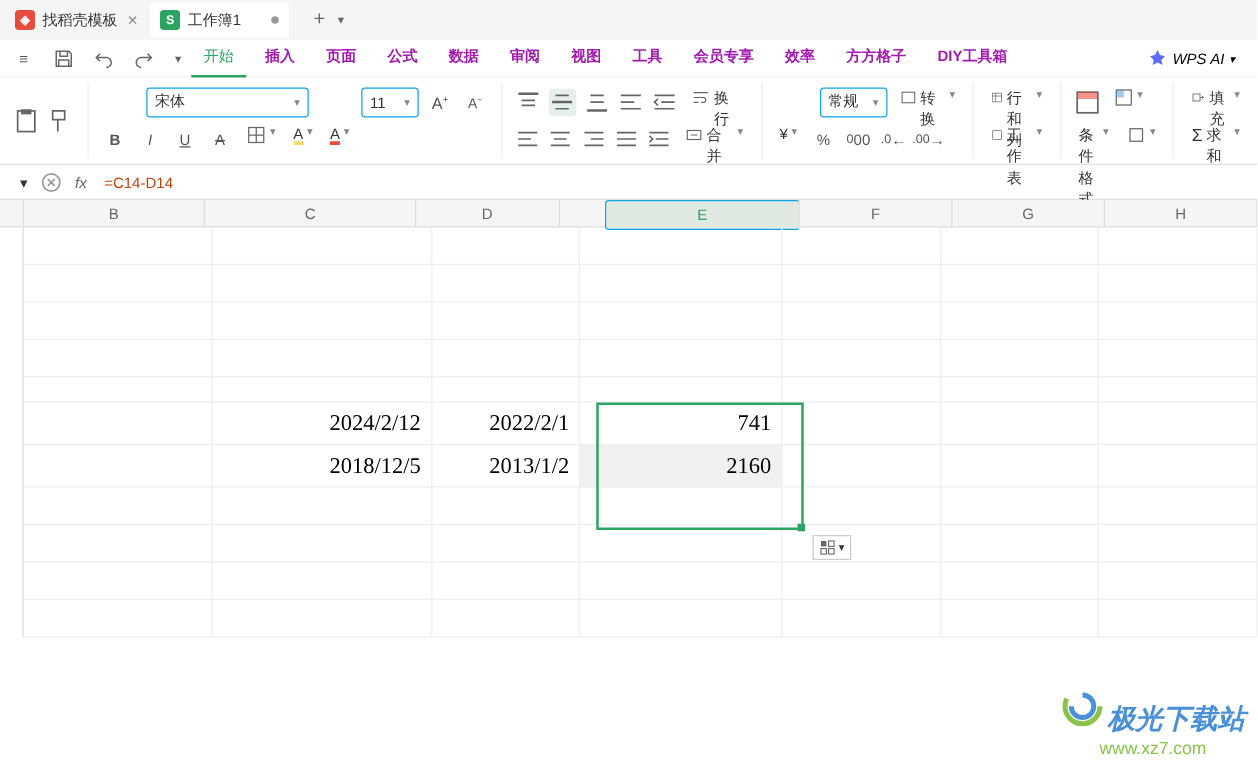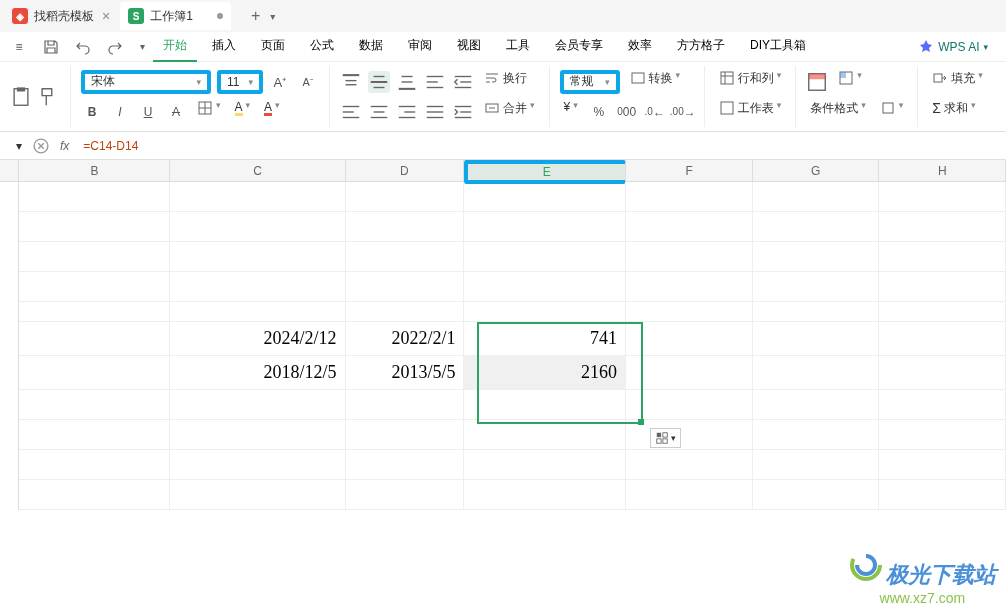--- a/index.html
+++ b/index.html
@@ -15,29 +15,29 @@
 .tab-close { margin-left: 8px; color: #888; font-size: 14px; }
 .tab-dot { margin-left: 24px; color: #888; width:6px; height:6px; background:#999; border-radius:50%; }
 .tab-add { margin-left: 12px; color: #666; font-size: 16px; padding: 0 6px; }
 .tab-dd { margin-left: 4px; color: #666; font-size: 10px; }
 
 
 .menu-bar { height: 30px; background: #fff; display: flex; align-items: center; padding: 0 8px; border-bottom: 1px solid #eee; }
 .menu-left { display: flex; align-items: center; gap: 10px; color: #666; }
 .menu-left svg, .menu-left span.ic { width: 16px; height: 16px; }
 .menu-tabs { display: flex; margin-left: 8px; gap: 5px; }
-.menu-tab { padding: 6px 10px; color: #000000; cursor: pointer; }
+.menu-tab { padding: 6px 10px; color: #a21caf; cursor: pointer; font-weight: bold; }
 .menu-tab.active { color: #2ba462; border-bottom: 2px solid #2ba462; font-weight: 500; }
-.menu-ai { margin-left: auto; display: flex; align-items: center; gap: 4px; color: #0f766e; font-weight: 500; padding-right: 10px; }
+.menu-ai { margin-left: auto; display: flex; align-items: center; gap: 4px; color: #000000; font-weight: 500; padding-right: 10px; font-style: italic; }
 
 
 .ribbon { height: 70px; background: #fff; display: flex; align-items: stretch; padding: 4px 0; border-bottom: 1px solid #e0e0e0; }
 .ribbon-group { border-right: 1px solid #eee; padding: 2px 10px; display: flex; flex-direction: column; justify-content: center; gap: 6px; }
 .ribbon-row { display: flex; align-items: center; gap: 6px; }
-.sel { border: 4px solid #0ea5e9; border-radius: 3px; height: 24px; display: flex; align-items: center; padding: 0 6px; background: #fff; }
+.sel { border: 1px solid #0ea5e9; border-radius: 3px; height: 24px; display: flex; align-items: center; padding: 0 6px; background: #fff; margin-left: 36px; }
 .sel .dd { margin-left: 4px; color: #888; font-size: 9px; }
 .btn-ic { width: 22px; height: 22px; display: inline-flex; align-items: center; justify-content: center; color: #555; border-radius: 3px; cursor: pointer; }
 .btn-ic.sel-bg { background: #e6f0ea; }
 .btn-lbl { display: flex; align-items: flex-start; gap: 3px; height: 24px; padding: 0 4px; cursor: pointer; }
 .btn-lbl .dd { color: #888; font-size: 9px; }
 .ic-svg { width: 16px; height: 16px; }
 
 
 .formula-bar { height: 28px; background: #fff; display: flex; align-items: center; border-bottom: 1px solid #e0e0e0; padding: 0 8px; gap: 8px; }
 .name-box { width: 14px; display: flex; justify-content: flex-end; }
@@ -460,21 +460,21 @@
         <div class="cell col-D">2022/2/1</div>
         <div class="cell col-E" style="background:#fff">741</div>
         <div class="cell col-F"></div>
         <div class="cell col-G"></div>
         <div class="cell col-H"></div>
       </div>
     <div class="grid-row tall">
         <div class="corner"></div>
         <div class="cell col-B"></div>
         <div class="cell col-C">2018/12/5</div>
-        <div class="cell col-D">2013/5/5</div>
+        <div class="cell col-D">2013/1/2</div>
         <div class="cell col-E sel-cells">2160</div>
         <div class="cell col-F"></div>
         <div class="cell col-G"></div>
         <div class="cell col-H"></div>
       </div>
 
     <div class="grid-row">
         <div class="corner"></div>
         <div class="cell col-B"></div>
         <div class="cell col-C"></div>

